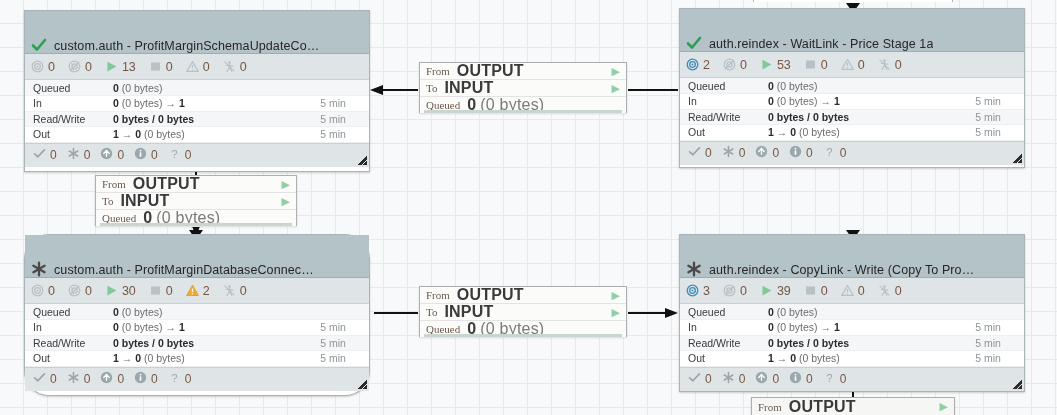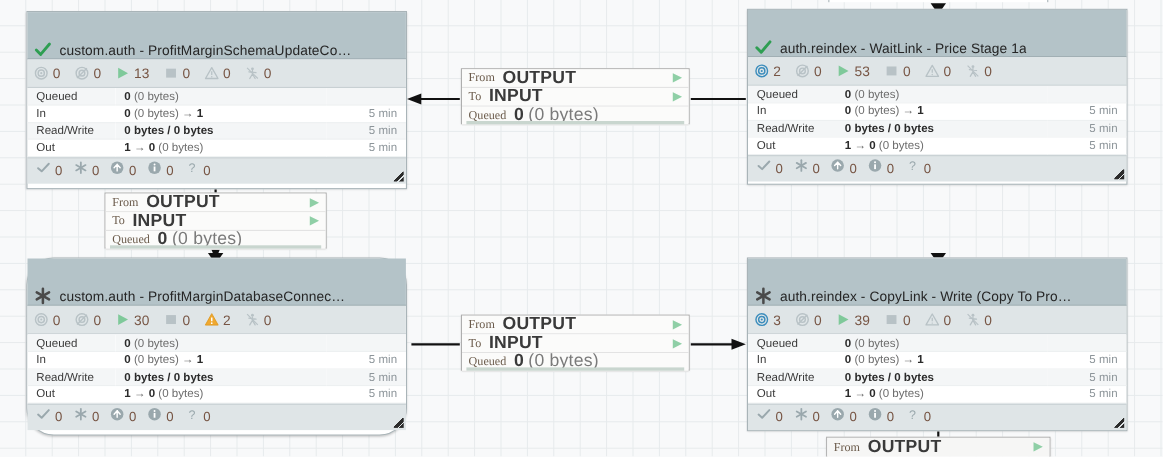--- a/index.html
+++ b/index.html
@@ -72,21 +72,21 @@
     color:#3b3b3b;
     padding:1px 0 1px 8px;
     border-bottom:1px solid #edf0f1;
     white-space:nowrap;
     overflow:hidden;
   }
   .proc-table td.label{width:72px;color:#3b3b3b;}
   .proc-table td.val{color:#6d6d6d;}
   .proc-table td.val b{color:#2b2b2b;font-weight:bold;}
   .proc-table td.time{
-    width:56px;text-align:right;padding-right:8px;
+    width:56px;text-align:center;padding-right:8px;
     color:#8d959a;font-size:10.5px;
   }
   .proc-foot{
     display:flex;align-items:center;
     height:24px;
     background:#dfe5e7;
     border-top:1px solid #c8d0d3;
     padding:0 8px;
     box-sizing:border-box;
     position:relative;

